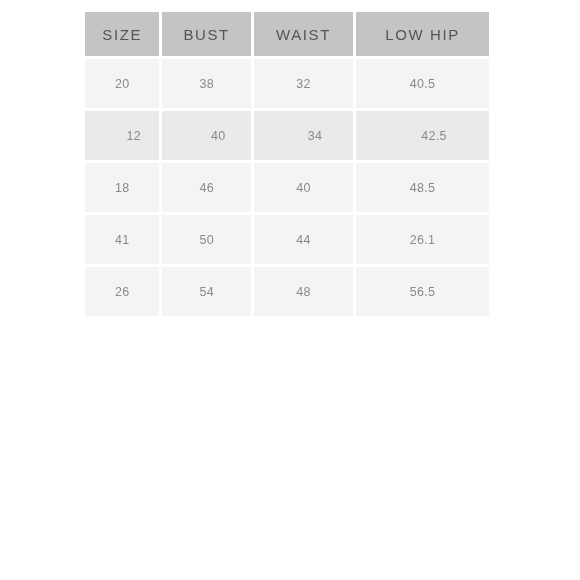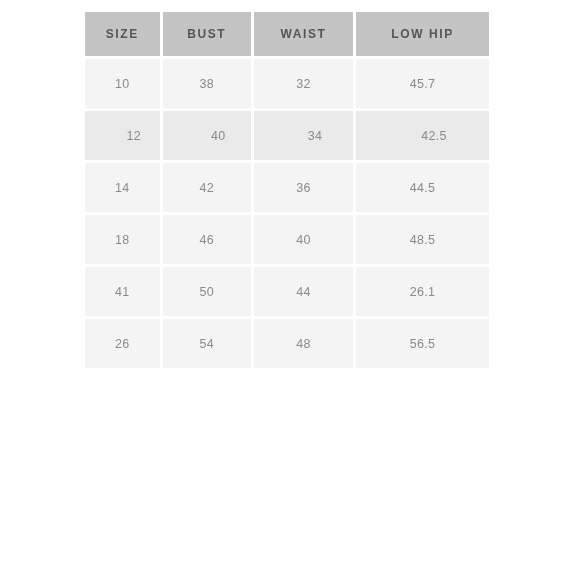--- a/index.html
+++ b/index.html
@@ -37,24 +37,24 @@
     margin: 0;
     text-align: center;
     vertical-align: middle;
     font-weight: normal;
   }
 
   .size-table thead th {
     height: 44px;
     background: #c4c4c4;
     color: #555555;
-    font-size: 12px;
+    font-size: 15px;
     letter-spacing: 1.6px;
     text-transform: uppercase;
-    font-weight: bold;
+    font-weight: normal;
   }
 
   .size-table tbody td {
     height: 49px;
     color: #8a8a8a;
     font-size: 12.5px;
     letter-spacing: 0.3px;
   }
 
   .size-table tbody tr.row-odd td {
@@ -86,36 +86,30 @@
     <thead>
       <tr>
         <th>SIZE</th>
         <th>BUST</th>
         <th>WAIST</th>
         <th>LOW HIP</th>
       </tr>
     </thead>
     <tbody>
       <tr class="row-odd">
-        <td>10</td>
+        <td>20</td>
         <td>38</td>
         <td>32</td>
-        <td>45.7</td>
+        <td>40.5</td>
       </tr>
       <tr class="row-even">
         <td>12</td>
         <td>40</td>
         <td>34</td>
         <td>42.5</td>
-      </tr>
-      <tr class="row-odd">
-        <td>14</td>
-        <td>42</td>
-        <td>36</td>
-        <td>44.5</td>
       </tr>
       <tr class="row-odd">
         <td>18</td>
         <td>46</td>
         <td>40</td>
         <td>48.5</td>
       </tr>
       <tr class="row-odd">
         <td>41</td>
         <td>50</td>

